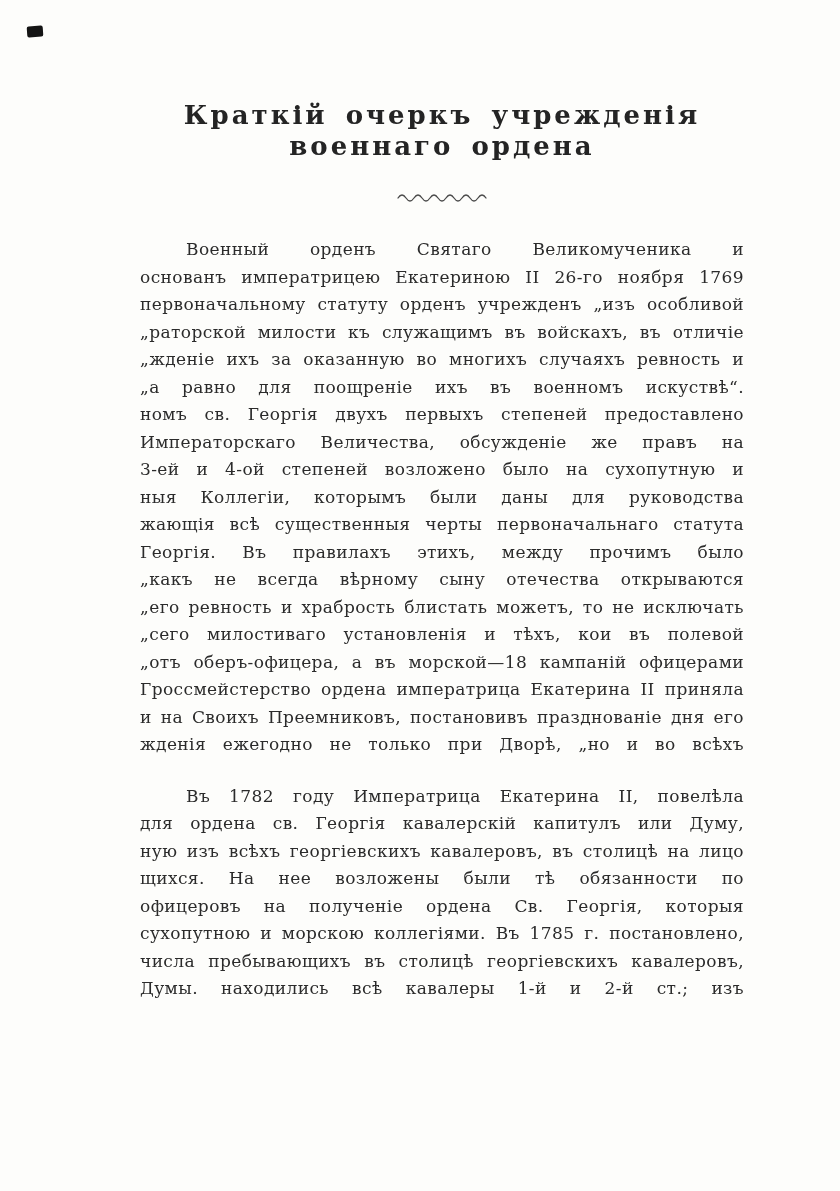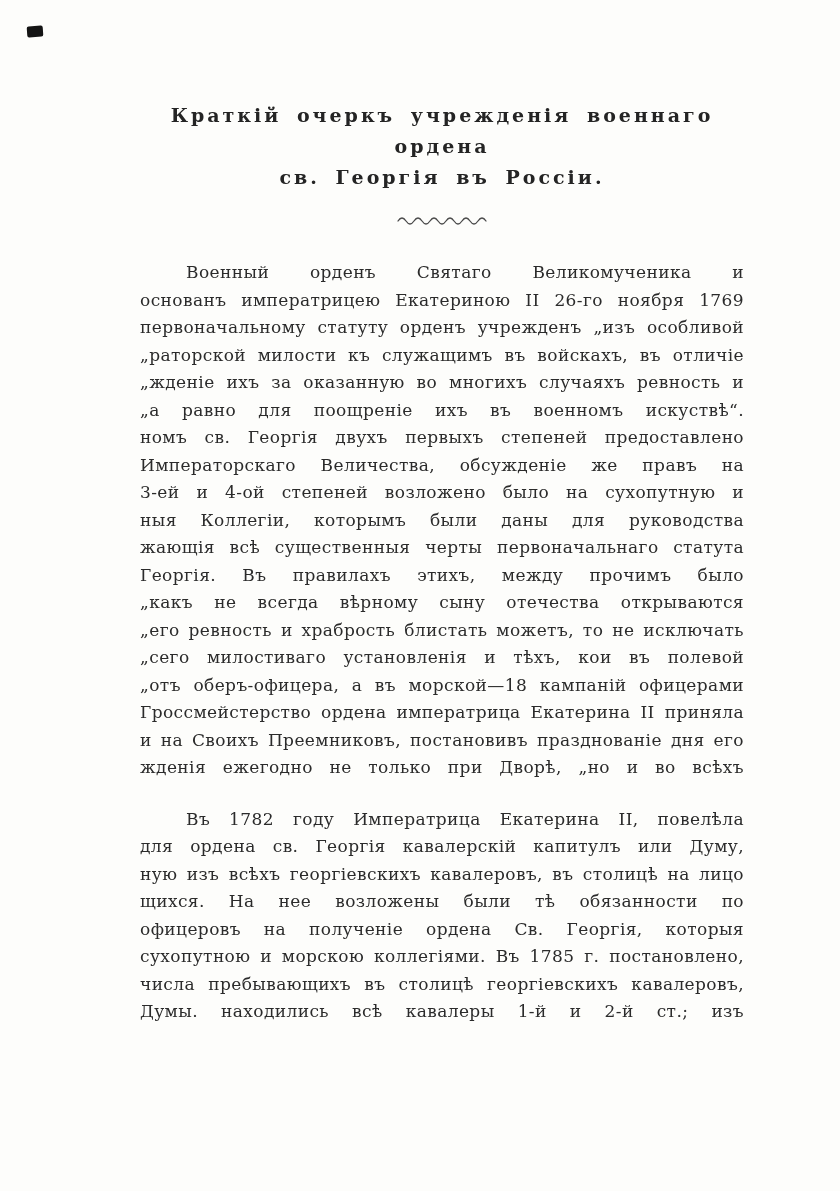--- a/index.html
+++ b/index.html
@@ -29,26 +29,26 @@
     transform: rotate(-4deg);
   }
   .text-block {
     position: absolute;
     left: 140px;
     top: 100px;
     width: 604px;
   }
   .title {
     text-align: center;
-    font-size: 19px;
+    font-size: 26px;
     font-weight: bold;
     letter-spacing: 3px;
     line-height: 31px;
     word-spacing: 6px;
-    margin: 0 0 16px 0;
+    margin: 0 0 24px 0;
     color: #242424;
   }
   .title .t-line { display: block; }
   .ornament-wrap {
     text-align: center;
     margin: 0 0 36px 0;
     height: 14px;
   }
   .ornament-wrap svg { display: inline-block; vertical-align: middle; }
   .body-text {
@@ -72,21 +72,20 @@
 <body>
 
 <div class="page">
 
   <div class="scan-artifact"></div>
 
   <div class="text-block">
 
     <h1 class="title">
       <span class="t-line">Краткій очеркъ учрежденія военнаго ордена</span>
-      <span class="t-line">св. Георгія въ Россіи.</span>
     </h1>
 
     <div class="ornament-wrap">
       <svg width="92" height="12" viewBox="0 0 92 12">
         <path d="M2 7 q4 -6 8 0 t8 0 t8 0 t8 0 t8 0 t8 0 t8 0 t8 0 t8 0 t8 0 t8 0" fill="none" stroke="#4a4a4a" stroke-width="1.3" stroke-linecap="round"></path>
       </svg>
     </div>
 
     <div class="body-text">
       <div class="paragraph">

